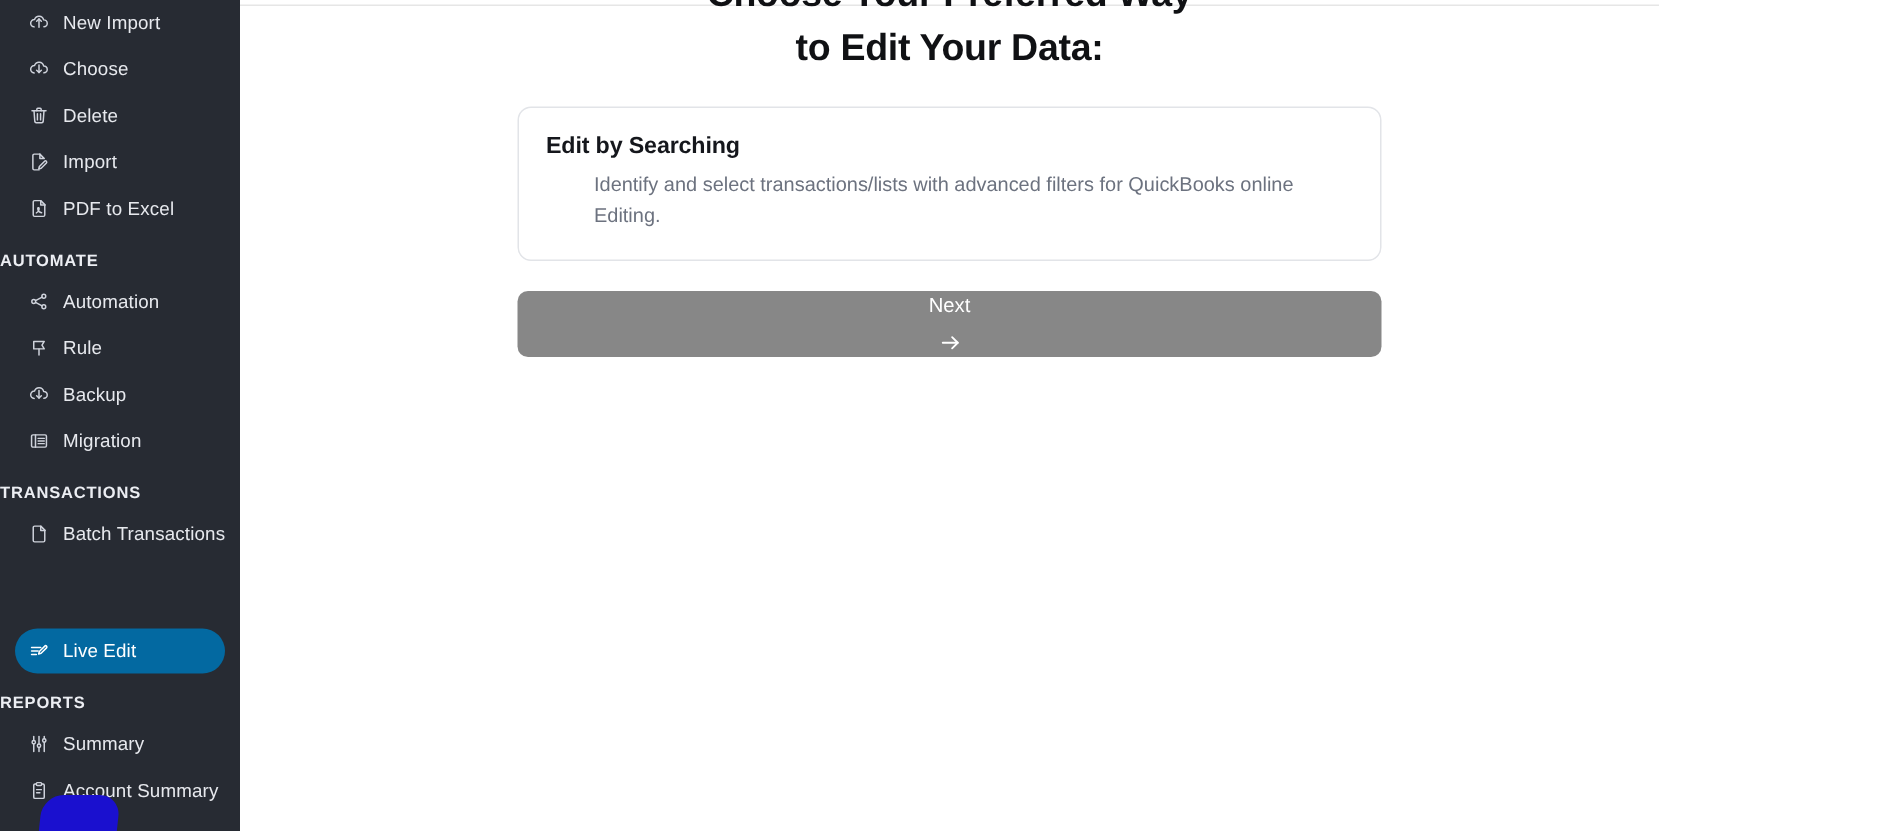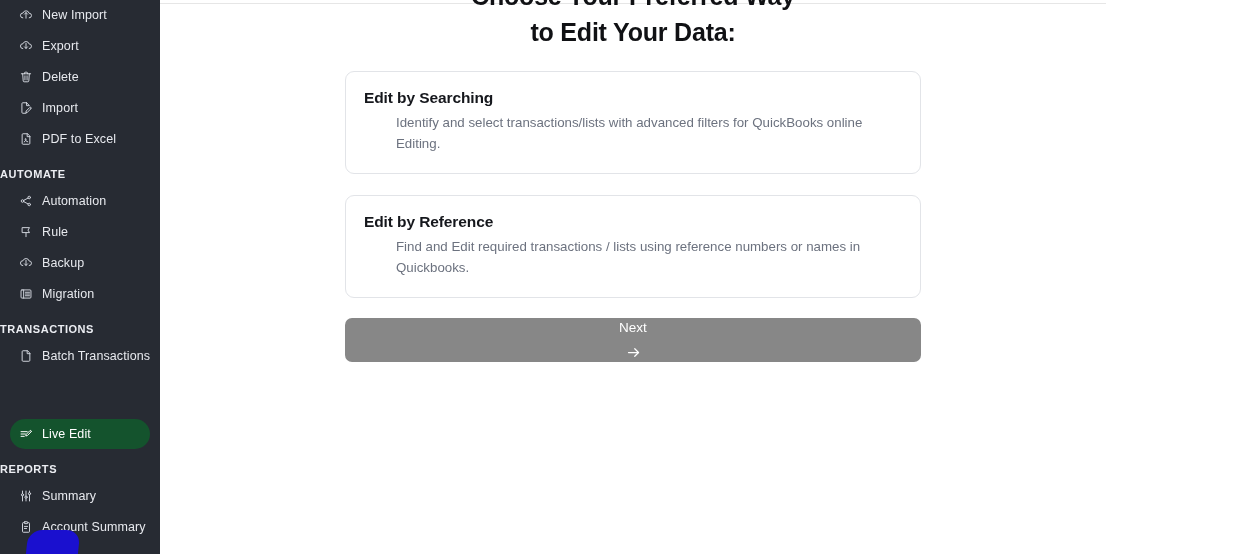--- a/index.html
+++ b/index.html
@@ -30,21 +30,21 @@
     margin: 0 10px 1px 10px;
     padding: 0 8px;
     border-radius: 16px;
     color: #e7e9ee;
     font-size: 12.5px;
     letter-spacing: .1px;
     white-space: nowrap;
     cursor: pointer;
   }
   .nav-item.active {
-    background: #14532d;
+    background: #0369a1;
     color: #ffffff;
     margin-top: 48px;
   }
   .nav-icon {
     width: 15px; height: 15px;
     flex: 0 0 15px;
     display: inline-flex;
     align-items: center;
     justify-content: center;
     color: #cfd3dc;
@@ -162,21 +162,21 @@
           <span>New Import</span>
         </div>
         <div class="nav-item">
           <span class="nav-icon">
             <svg viewBox="0 0 24 24" fill="none" stroke="currentColor" stroke-width="1.7" stroke-linecap="round" stroke-linejoin="round">
               <path d="M6.5 16.5a4.2 4.2 0 0 1 .4-8.4A5.4 5.4 0 0 1 17.3 8.5a3.9 3.9 0 0 1 .3 7.9"></path>
               <polyline points="9.3 13.4 12 16.1 14.7 13.4"></polyline>
               <line x1="12" y1="7.5" x2="12" y2="16.1"></line>
             </svg>
           </span>
-          <span>Export</span>
+          <span>Choose</span>
         </div>
         <div class="nav-item">
           <span class="nav-icon">
             <svg viewBox="0 0 24 24" fill="none" stroke="currentColor" stroke-width="1.7" stroke-linecap="round" stroke-linejoin="round">
               <polyline points="4 6.5 20 6.5"></polyline>
               <path d="M9.5 6.5V5a1.2 1.2 0 0 1 1.2-1.2h2.6A1.2 1.2 0 0 1 14.5 5v1.5"></path>
               <path d="M6.3 6.5l.9 12.3a1.6 1.6 0 0 0 1.6 1.4h6.4a1.6 1.6 0 0 0 1.6-1.4l.9-12.3"></path>
               <line x1="10.2" y1="10" x2="10.2" y2="17"></line>
               <line x1="13.8" y1="10" x2="13.8" y2="17"></line>
             </svg>
@@ -308,24 +308,20 @@
       <h1 class="page-title">
         <span>Choose Your Preferred Way</span>
         <span class="line2">to Edit Your Data:</span>
       </h1>
 
       <div class="option-card">
         <div class="option-title">Edit by Searching</div>
         <div class="option-desc">Identify and select transactions/lists with advanced filters for QuickBooks online Editing.</div>
       </div>
 
-      <div class="option-card">
-        <div class="option-title">Edit by Reference</div>
-        <div class="option-desc">Find and Edit required transactions / lists using reference numbers or names in Quickbooks.</div>
-      </div>
 
       <button class="next-button">
         <span>Next</span>
         <span>
           <svg viewBox="0 0 24 24" fill="none" stroke="currentColor" stroke-width="2" stroke-linecap="round" stroke-linejoin="round">
               <line x1="4" y1="12" x2="20" y2="12"></line>
               <polyline points="14 6 20 12 14 18"></polyline>
             </svg>
         </span>
       </button>

